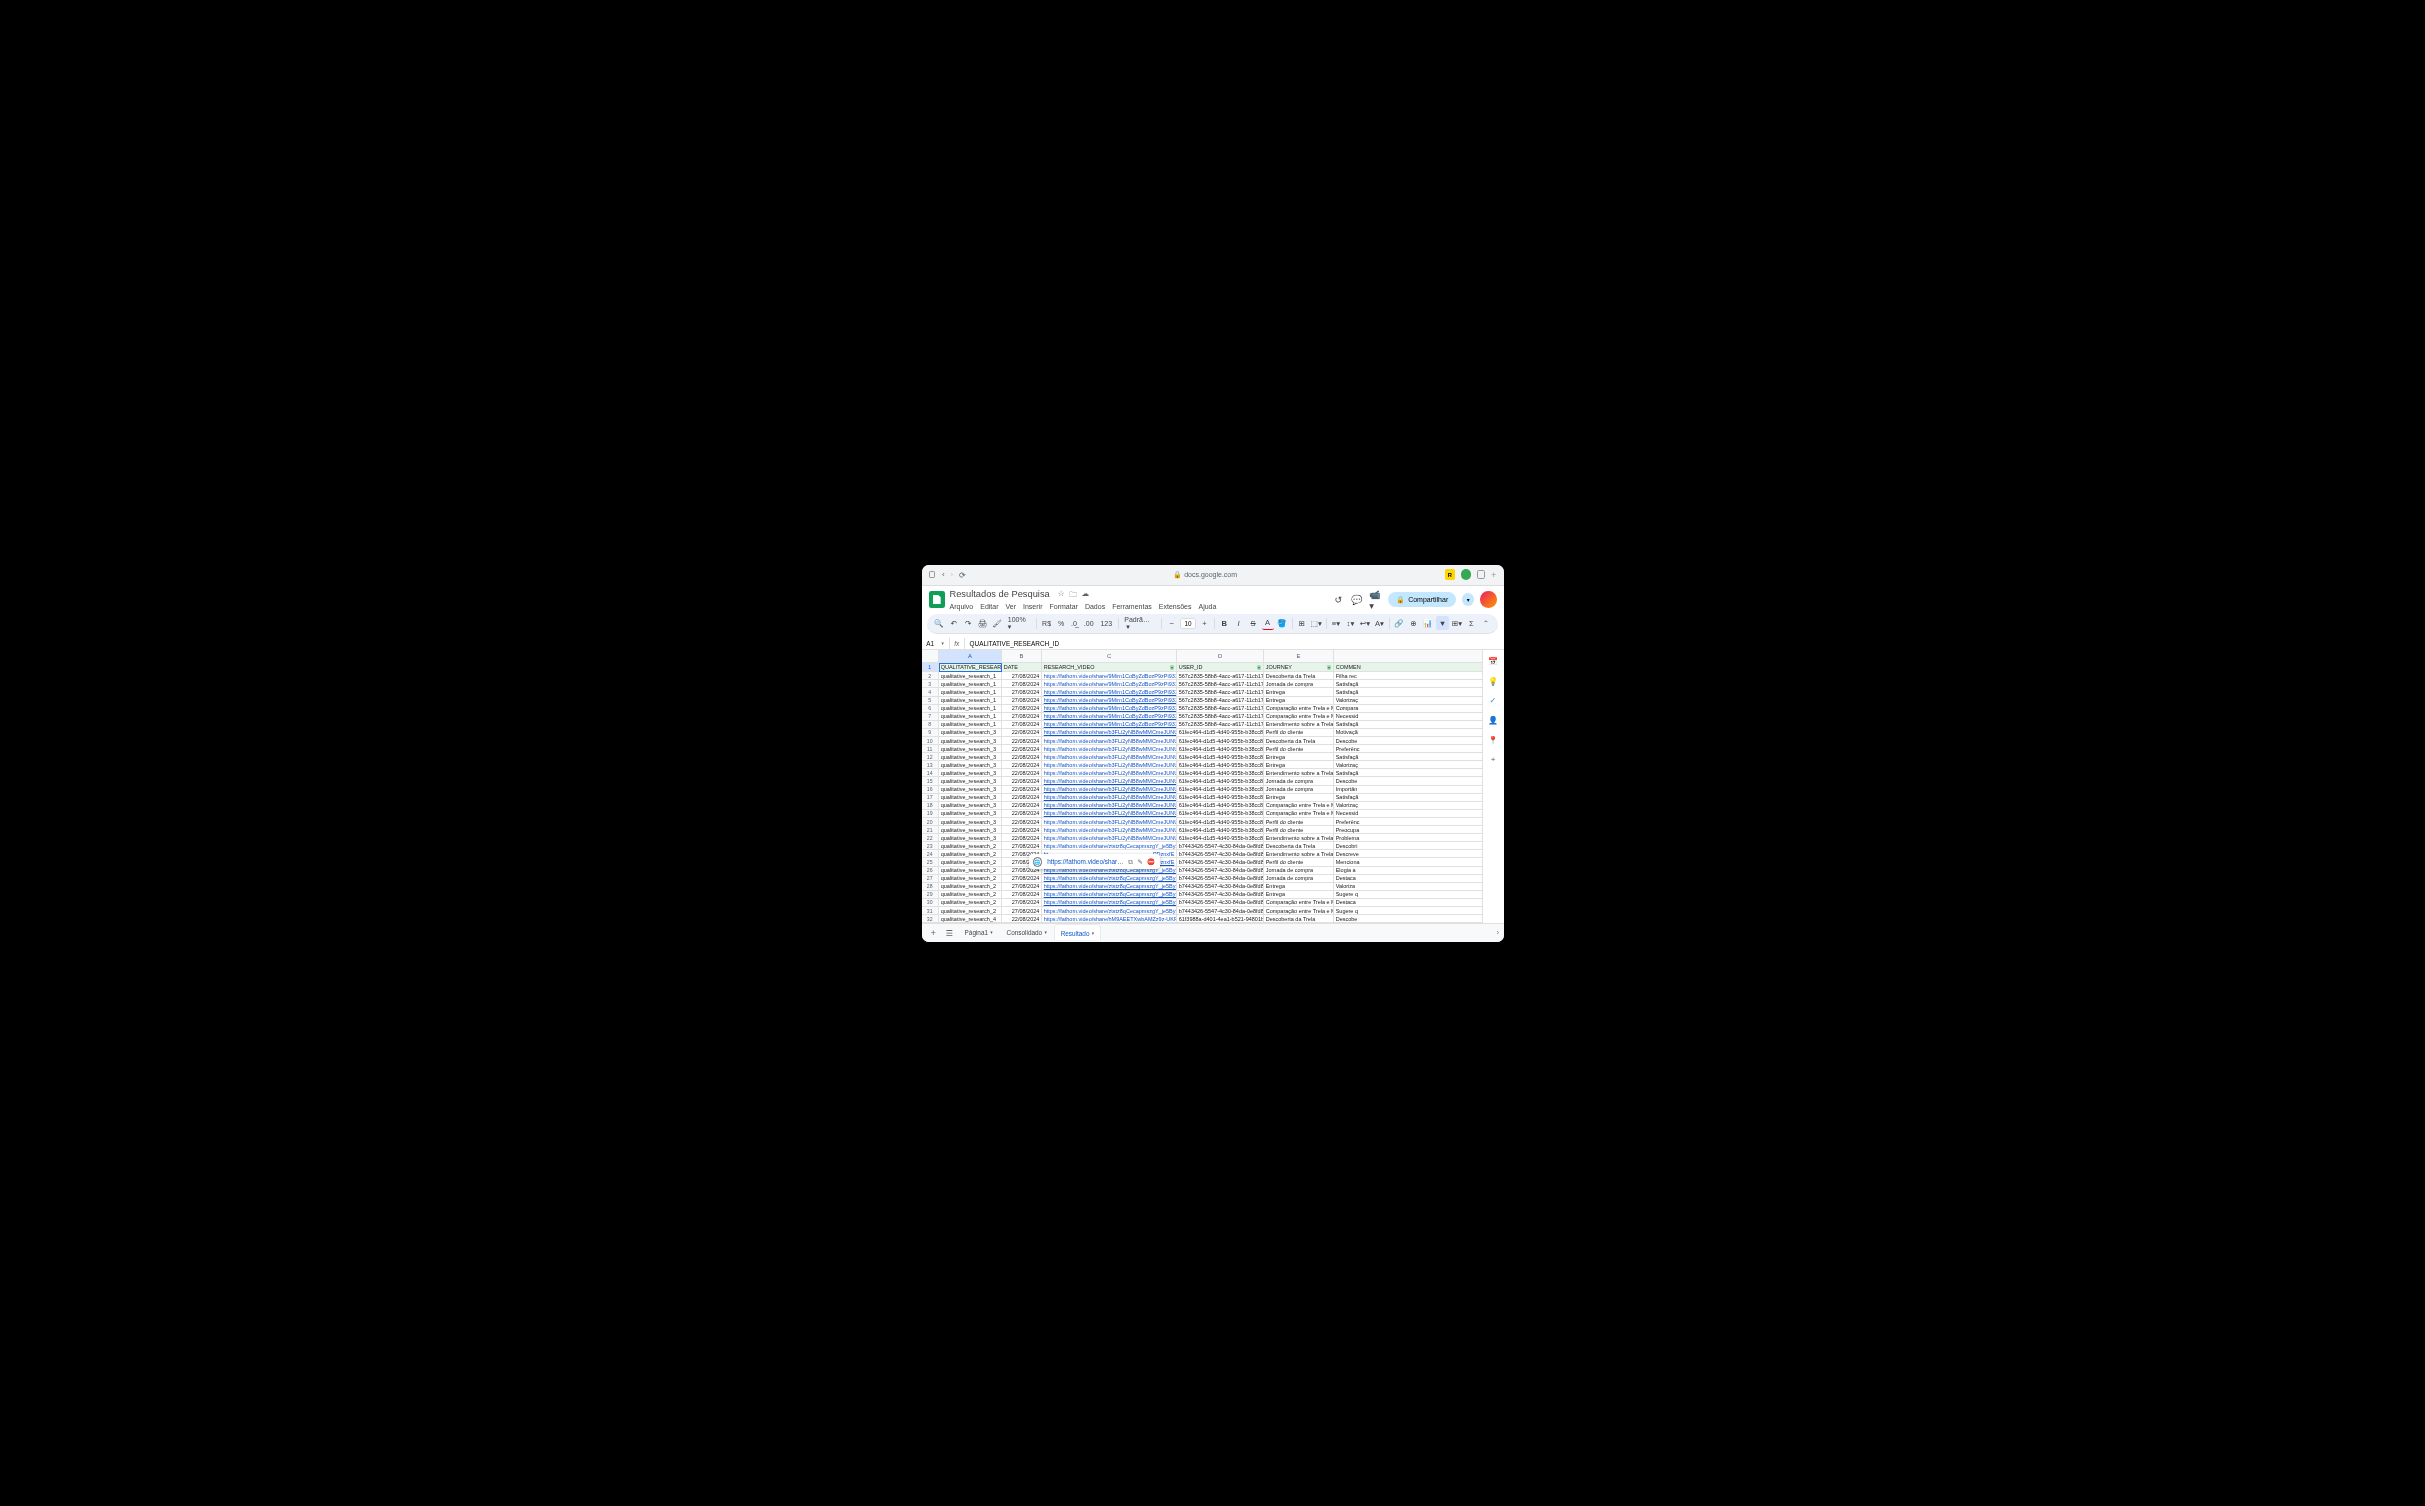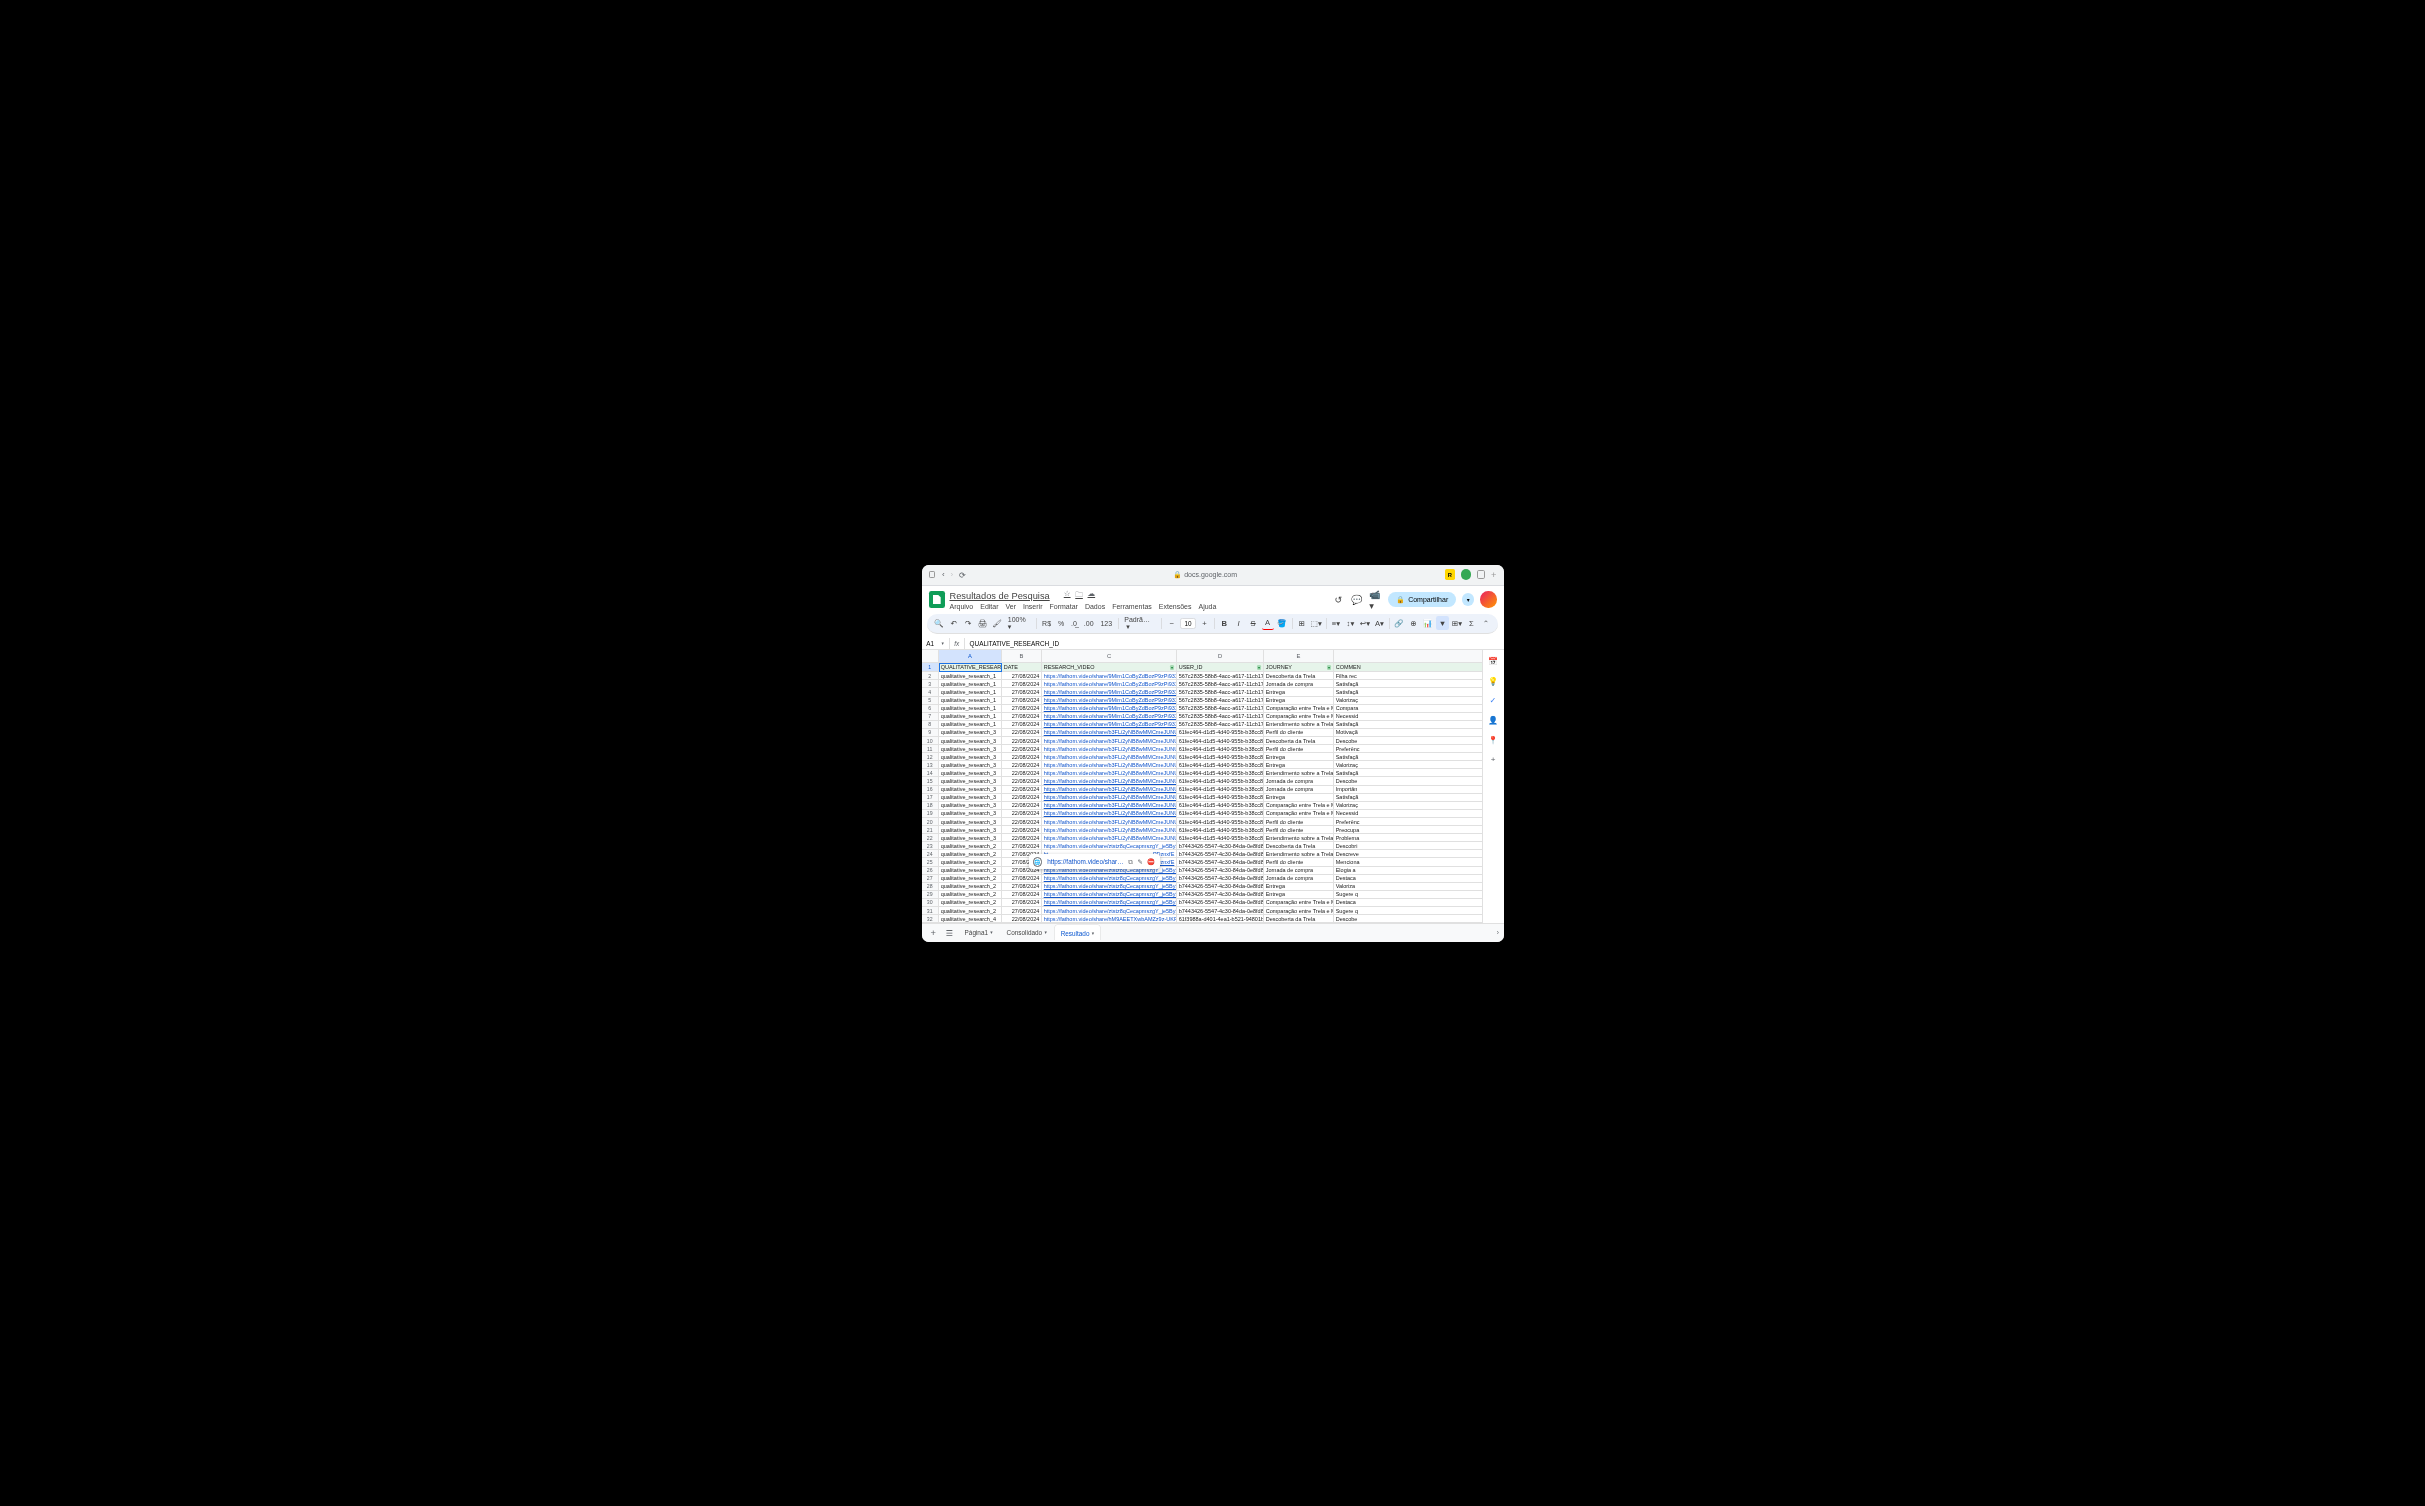--- a/index.html
+++ b/index.html
@@ -15,21 +15,21 @@
   .bb-url { flex: 1; text-align: center; font-size: 7px; color: #5f6368; display: flex; align-items: center; justify-content: center; gap: 2.3px; }
   .bb-right { display: flex; gap: 5.8px; align-items: center; }
   .bb-ext { width: 10.5px; height: 10.5px; border-radius: 1.7px; display: flex; align-items: center; justify-content: center; font-size: 5.8px; font-weight: bold; }
   .bb-ext.y { background: #ffd700; color: #000; }
   
   
   .title-row { display: flex; align-items: center; padding: 3.5px 7px; gap: 4.7px; }
   .sheets-logo { width: 16.3px; height: 16.3px; background: #0f9d58; border-radius: 2.3px; display: flex; align-items: center; justify-content: center; }
   .sheets-logo::after { content: ""; width: 8.1px; height: 9.3px; background: #fff; clip-path: polygon(0 0, 70% 0, 100% 25%, 100% 100%, 0 100%); }
   .title-area { flex: 1; }
-  .doc-title { font-size: 9.3px; color: #444; display: flex; align-items: center; gap: 14px; text-decoration: underline; }
+  .doc-title { font-size: 9.3px; color: #444; display: flex; gap: 8px; }
   .title-icons { color: #5f6368; font-size: 7.6px; display: flex; gap: 4.7px; }
   .menu-row { display: flex; gap: 7px; font-size: 7px; color: #444; margin-top: 1.2px; }
   .menu-row span { cursor: pointer; }
   .title-right { display: flex; align-items: center; gap: 5.8px; }
   .title-right .ico { width: 12.8px; height: 12.8px; display: flex; align-items: center; justify-content: center; color: #444; font-size: 9.3px; cursor: pointer; }
   .share-btn { background: #c2e7ff; padding: 3.5px 8.1px; border-radius: 10.5px; font-size: 7px; display: flex; align-items: center; gap: 3.5px; cursor: pointer; font-weight: 500; }
   .share-caret { background: #c2e7ff; padding: 3.5px 4.7px; border-radius: 10.5px; font-size: 5.8px; cursor: pointer; }
   .avatar { width: 16.3px; height: 16.3px; border-radius: 50%; background: linear-gradient(135deg, #e91e63, #ff9800); }
   
   

